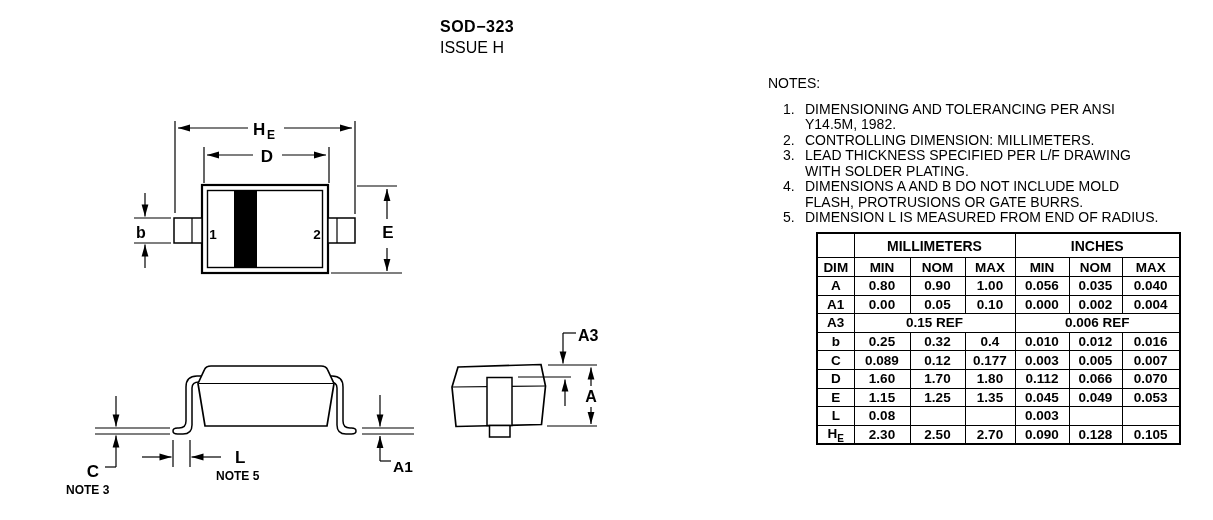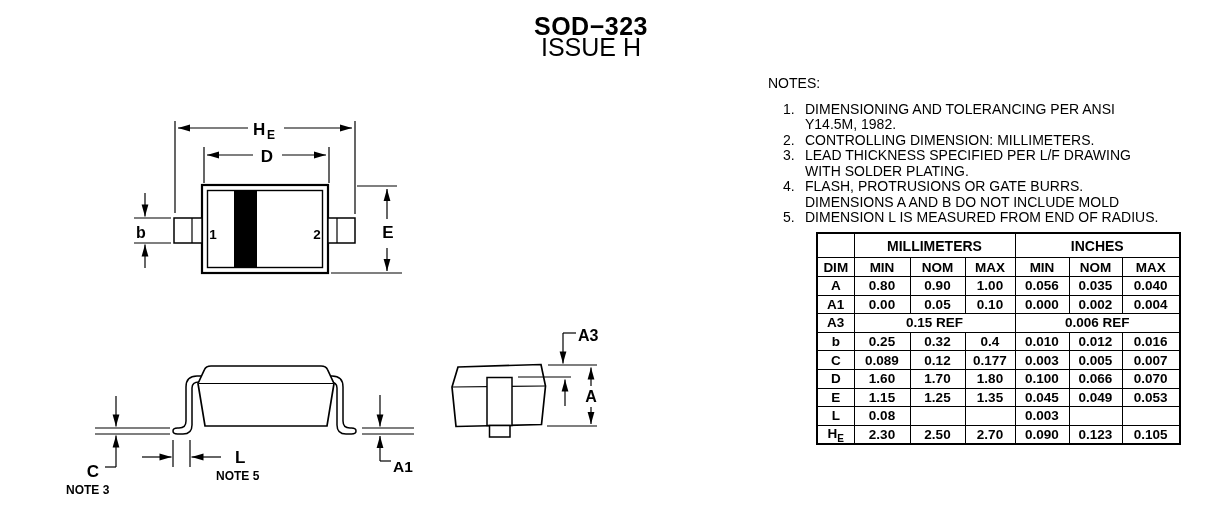--- a/index.html
+++ b/index.html
@@ -1,20 +1,20 @@
 <!DOCTYPE html>
 <html><head>
 <meta charset="utf-8">
 <style>
   html,body{margin:0;padding:0;background:#fff;}
   .page{position:relative;width:1213px;height:520px;background:#ffffff;overflow:hidden;
         font-family:"Liberation Sans",sans-serif;color:#000;}
   .art{position:absolute;left:0;top:0;}
-  .title-block{position:absolute;left:440px;top:16px;width:302px;text-align:center;
-               font-size:25px;line-height:21px;}
+  .title-block{position:absolute;left:440px;top:16px;width:302px;text-align:left;
+               font-size:16px;line-height:21px;}
   .title-block .t1{font-weight:bold;letter-spacing:.5px;}
   .notes{position:absolute;left:768px;top:76px;width:430px;font-size:14px;line-height:15.5px;}
   .notes .heading{margin-bottom:10px;}
   .note-item{position:relative;padding-left:37px;}
   .note-num{position:absolute;left:15px;top:0;}
   .dims{position:absolute;left:816px;top:232px;border-collapse:collapse;
         font-size:13.5px;font-weight:bold;table-layout:fixed;}
   .dims td{border:1.5px solid #000;text-align:center;vertical-align:middle;
            padding:0 1px;overflow:hidden;white-space:nowrap;}
   .dims{border:2.5px solid #000;}
@@ -173,22 +173,22 @@
       <span class="note-num">2.</span>
       <div>CONTROLLING DIMENSION: MILLIMETERS.</div>
     </div>
     <div class="note-item">
       <span class="note-num">3.</span>
       <div>LEAD THICKNESS SPECIFIED PER L/F DRAWING</div>
       <div>WITH SOLDER PLATING.</div>
     </div>
     <div class="note-item">
       <span class="note-num">4.</span>
+      <div>DIMENSIONS A AND B DO NOT INCLUDE MOLD</div>
       <div>FLASH, PROTRUSIONS OR GATE BURRS.</div>
-      <div>DIMENSIONS A AND B DO NOT INCLUDE MOLD</div>
     </div>
     <div class="note-item">
       <span class="note-num">5.</span>
       <div>DIMENSION L IS MEASURED FROM END OF RADIUS.</div>
     </div>
   </div>
 
   <table class="dims">
     <colgroup>
       <col style="width:37px">
@@ -253,21 +253,21 @@
         <td>0.177</td>
         <td>0.003</td>
         <td>0.005</td>
         <td>0.007</td>
       </tr>
       <tr class="drow">
         <td>D</td>
         <td>1.60</td>
         <td>1.70</td>
         <td>1.80</td>
-        <td>0.100</td>
+        <td>0.112</td>
         <td>0.066</td>
         <td>0.070</td>
       </tr>
       <tr class="drow">
         <td>E</td>
         <td>1.15</td>
         <td>1.25</td>
         <td>1.35</td>
         <td>0.045</td>
         <td>0.049</td>
@@ -281,19 +281,19 @@
         <td>0.003</td>
         <td></td>
         <td></td>
       </tr>
       <tr class="drow">
         <td><span>H</span><sub>E</sub></td>
         <td>2.30</td>
         <td>2.50</td>
         <td>2.70</td>
         <td>0.090</td>
-        <td>0.123</td>
+        <td>0.128</td>
         <td>0.105</td>
       </tr>
     </tbody>
   </table>
 
 </div>
 
 </body></html>

